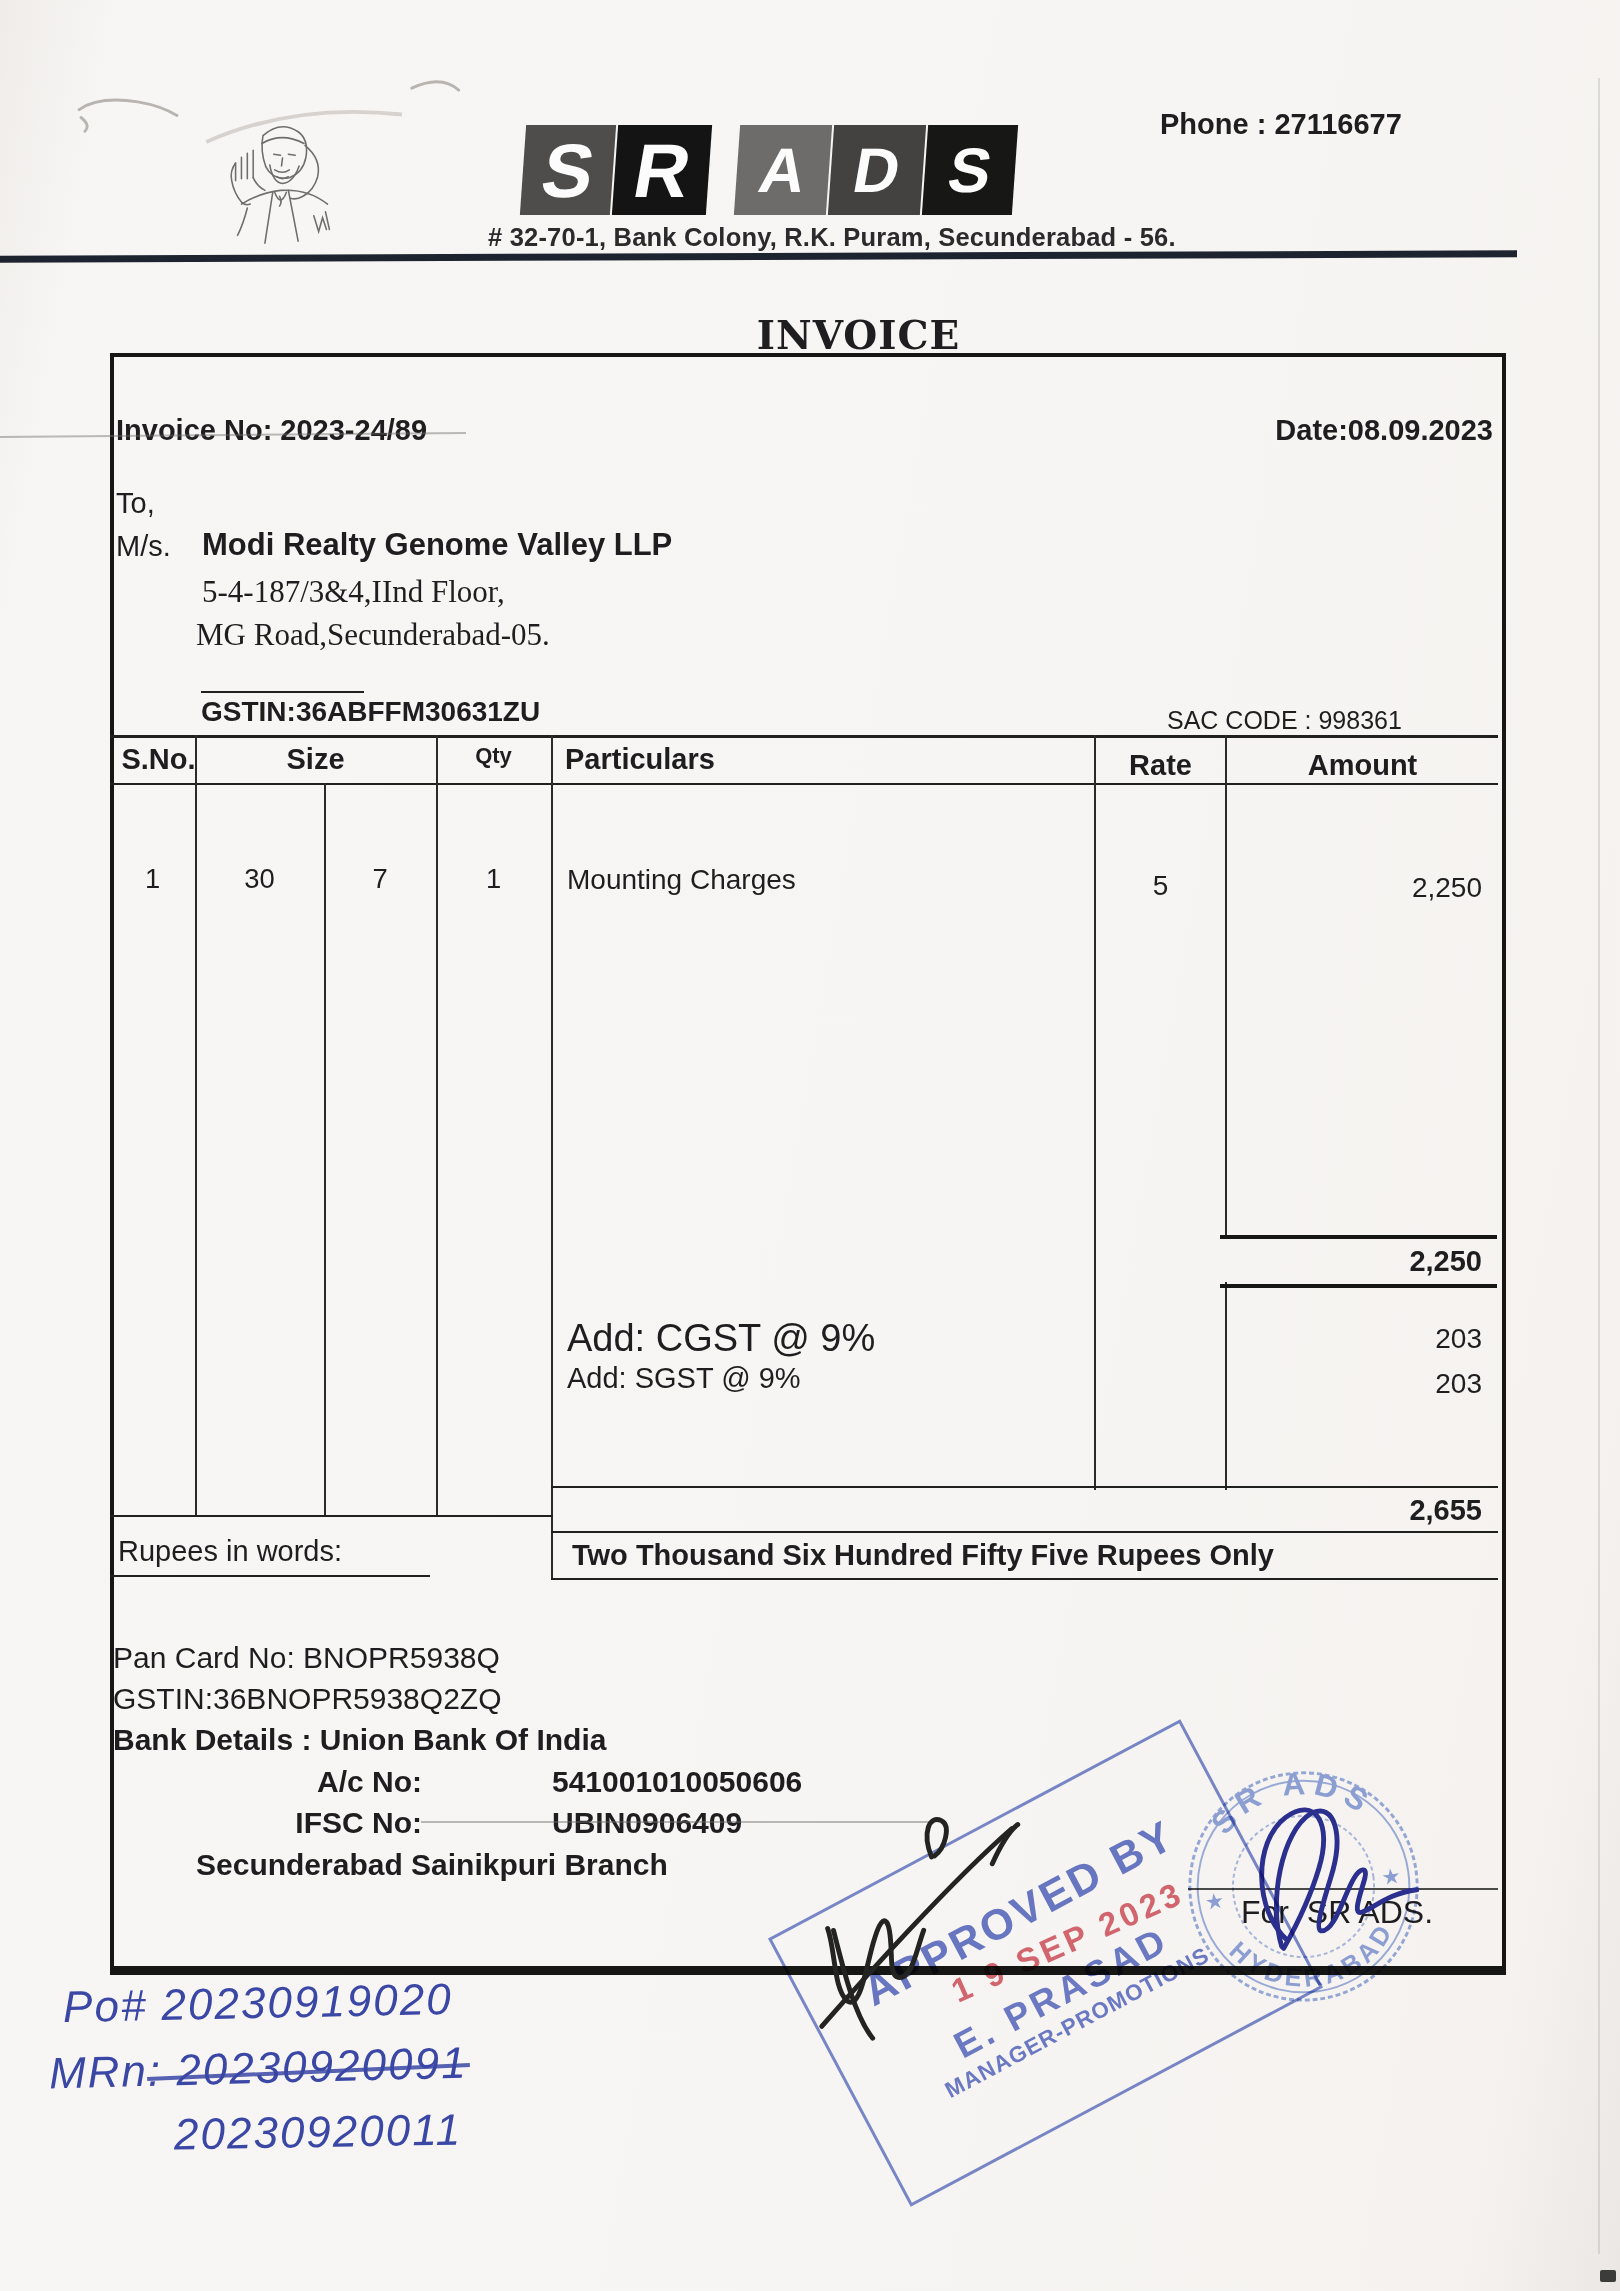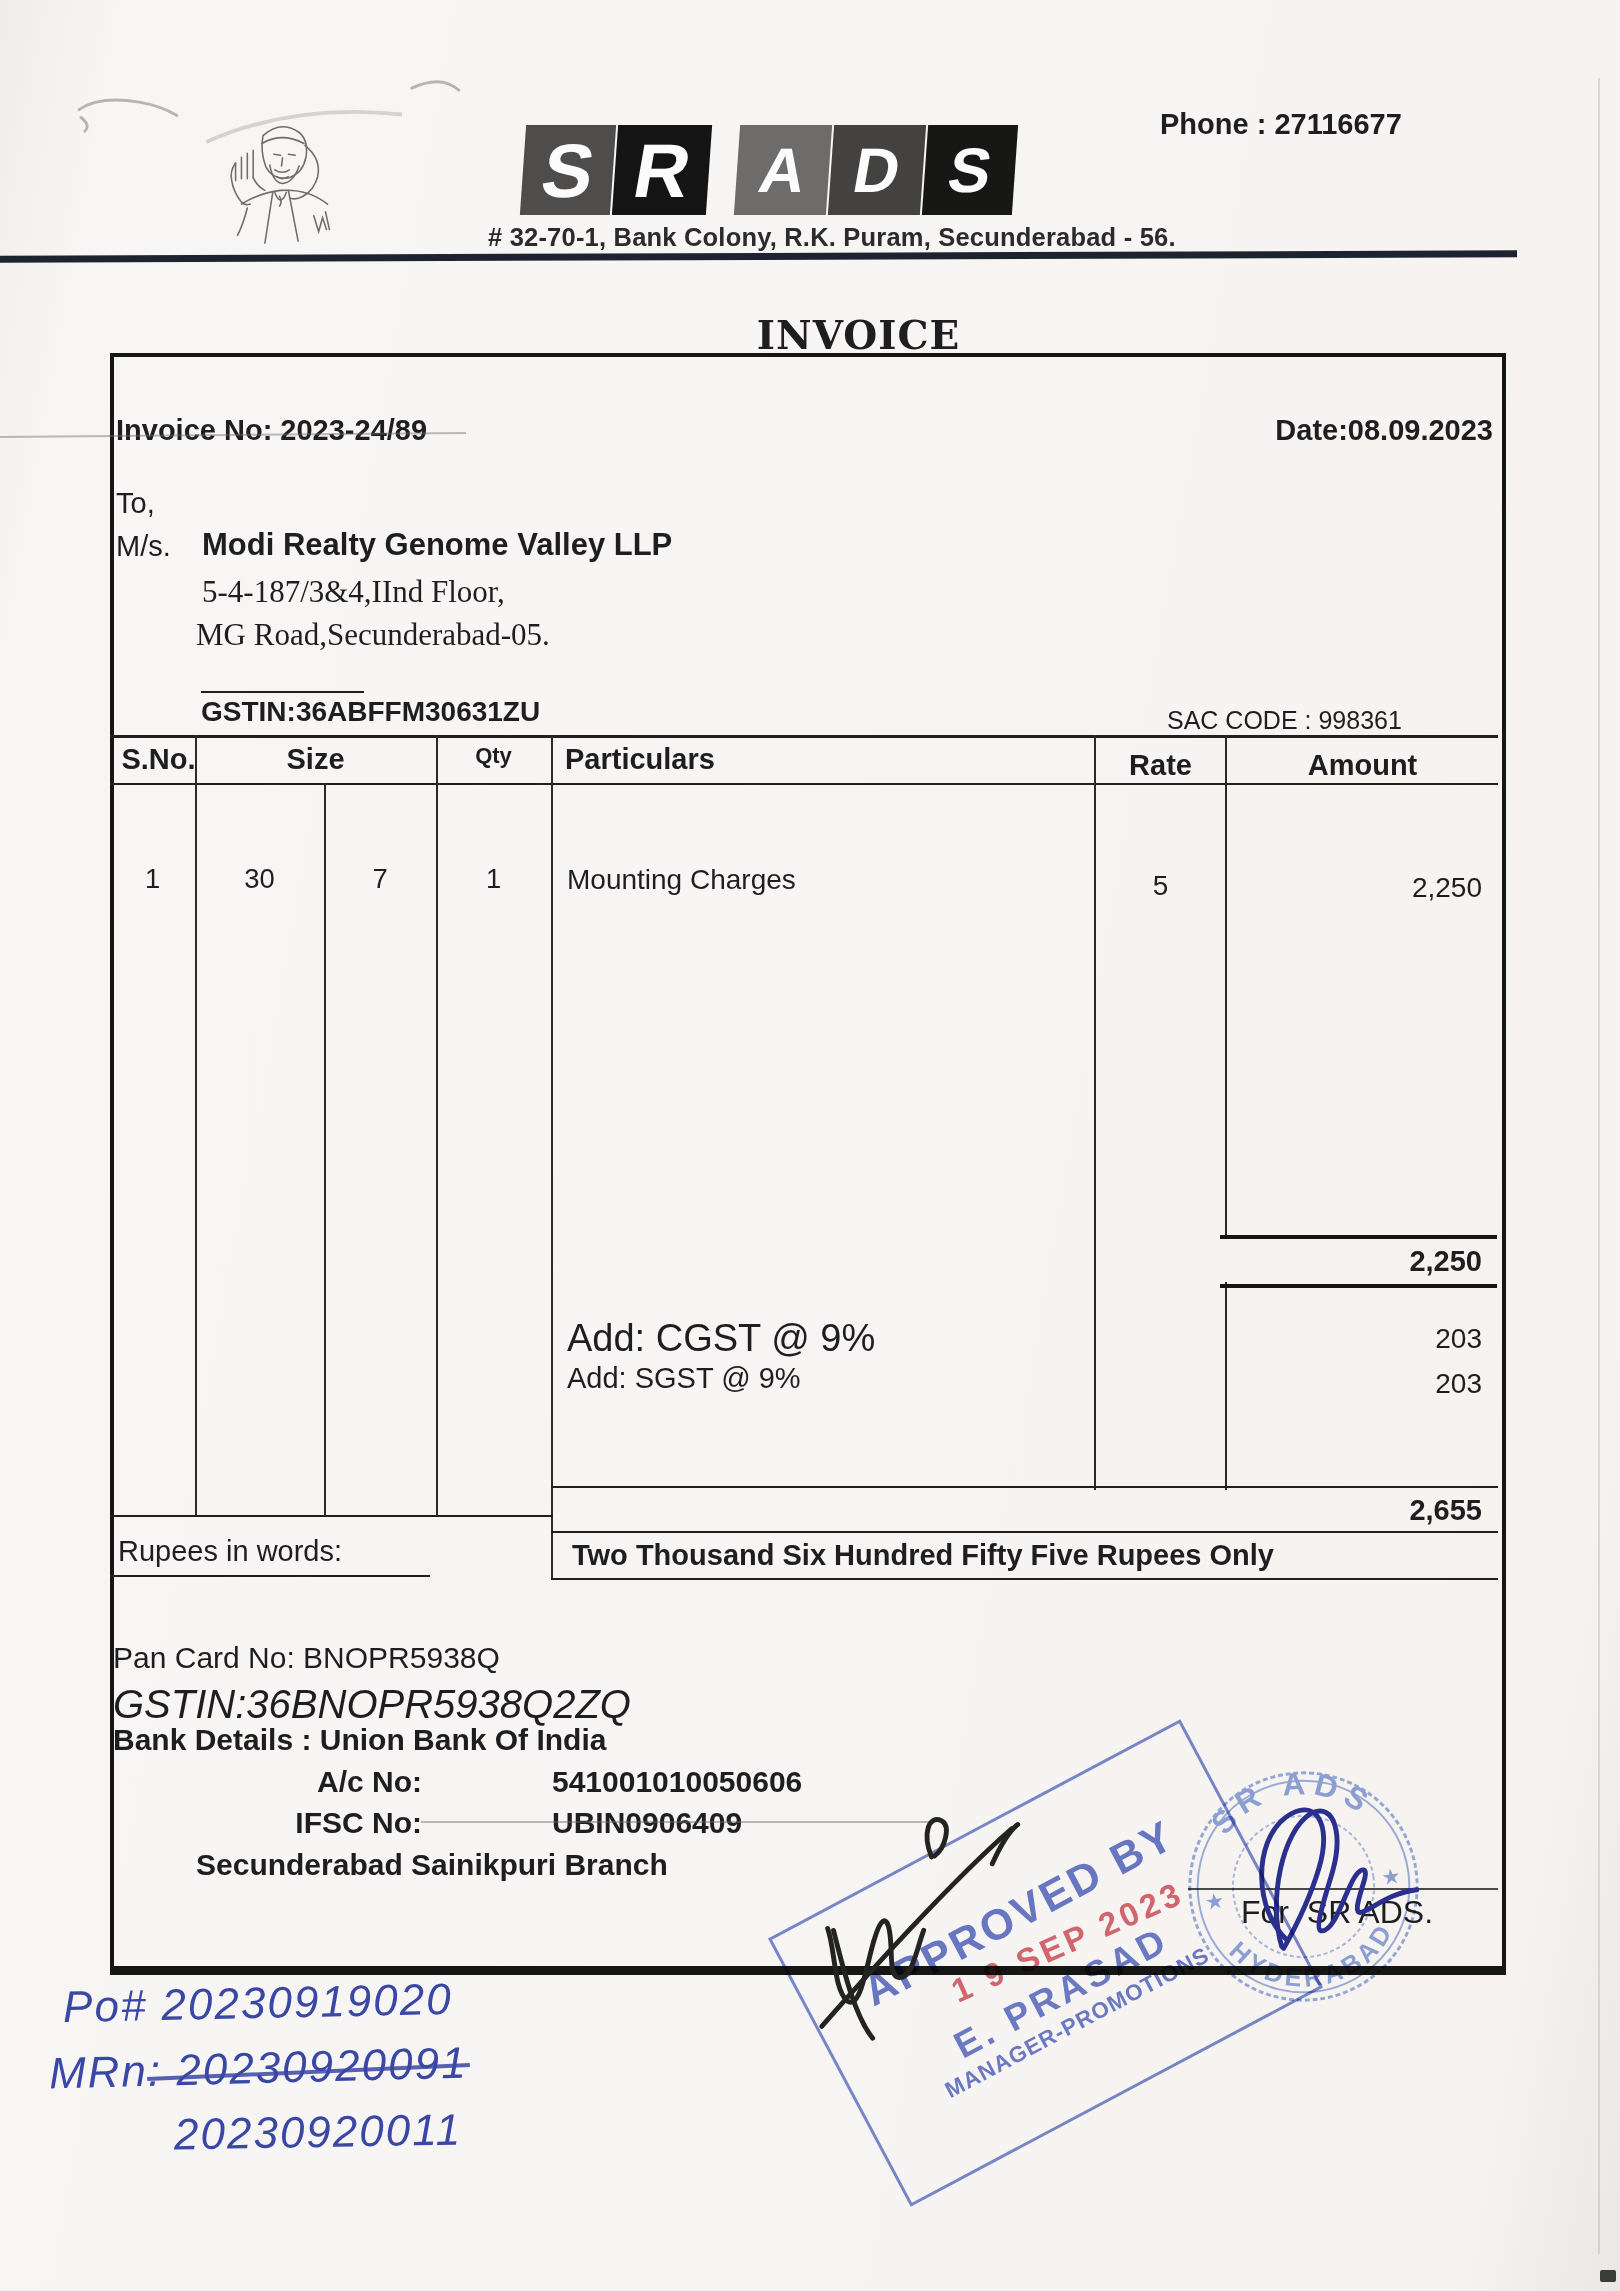--- a/index.html
+++ b/index.html
@@ -140,21 +140,21 @@
 
   <div class="hl" style="left:551px;top:1486px;width:947px;height:2px;"></div>
   <div class="abs b right" style="left:1235px;top:1494px;width:247px;font-size:29px;">2,655</div>
   <div class="hl" style="left:551px;top:1531px;width:947px;height:2px;"></div>
   <div class="abs" style="left:118px;top:1535px;font-size:29px;">Rupees in words:</div>
   <div class="abs b" style="left:572px;top:1539px;font-size:29px;">Two Thousand Six Hundred Fifty Five Rupees Only</div>
   <div class="hl" style="left:551px;top:1578px;width:947px;height:2px;"></div>
   <div class="hl" style="left:110px;top:1575px;width:320px;height:2px;"></div>
 
   <div class="abs" style="left:113px;top:1641px;font-size:30px;">Pan Card No: BNOPR5938Q</div>
-  <div class="abs" style="left:113px;top:1682px;font-size:40px;font-style:italic;">GSTIN:36BNOPR5938Q2ZQ</div>
+  <div class="abs" style="left:113px;top:1682px;font-size:30px;">GSTIN:36BNOPR5938Q2ZQ</div>
   <div class="abs b" style="left:113px;top:1723px;font-size:30px;">Bank Details : Union Bank Of India</div>
   <div class="abs b right" style="left:265px;top:1765px;width:157px;font-size:30px;">A/c No:</div>
   <div class="abs b" style="left:552px;top:1765px;font-size:30px;">541001010050606</div>
   <div class="abs b right" style="left:265px;top:1806px;width:157px;font-size:30px;">IFSC No:</div>
   <div class="abs b" style="left:552px;top:1806px;font-size:30px;">UBIN0906409</div>
   <div class="scan-artifact" style="left:421px;top:1821px;width:510px;height:2px;"></div>
   <div class="abs b" style="left:196px;top:1848px;font-size:30px;">Secunderabad Sainikpuri Branch</div>
 
   <div class="hl" style="left:1188px;top:1888px;width:310px;height:2px;background:#4a4a48;"></div>
   <div class="abs" style="left:1241px;top:1894px;font-size:32px;white-space:pre;">For  SR ADS.</div>

